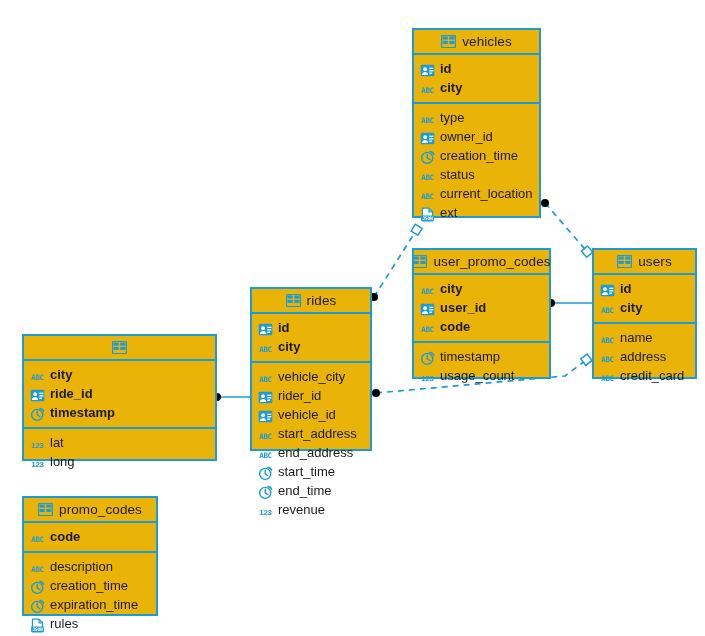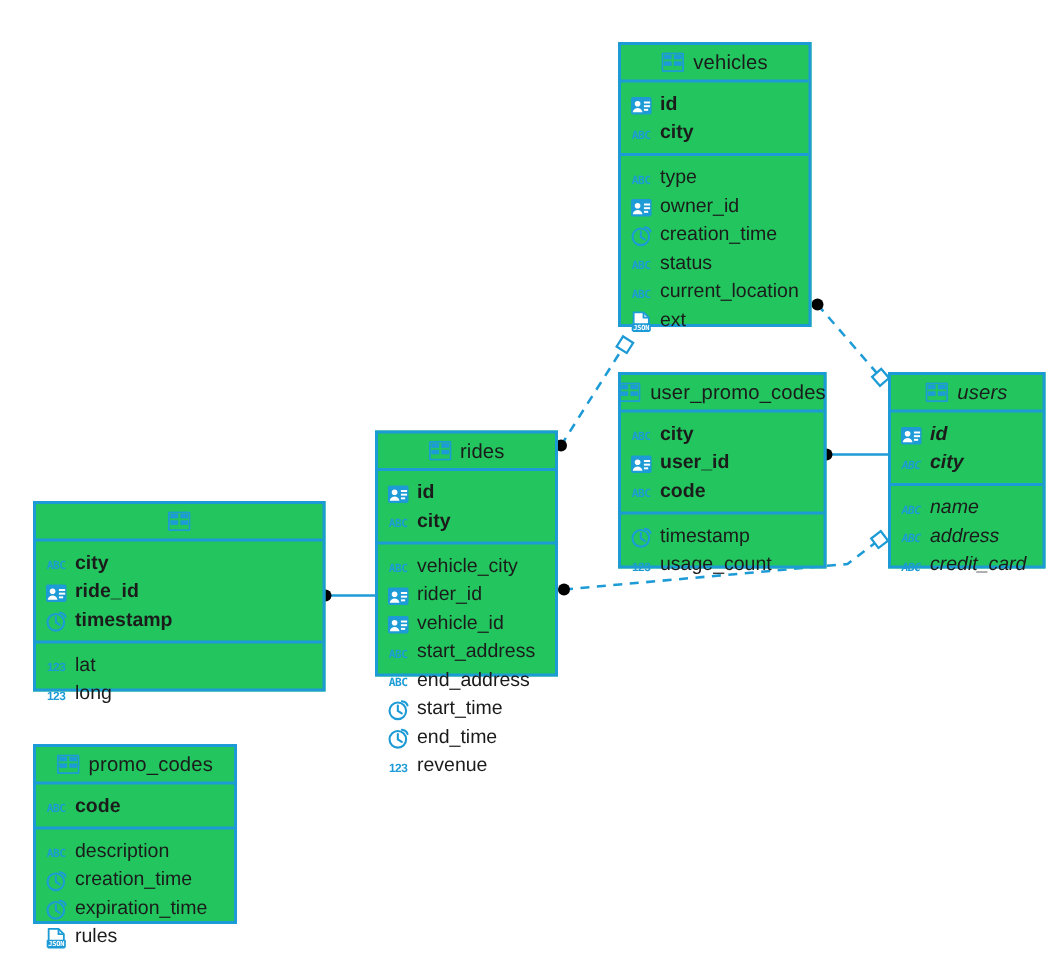--- a/index.html
+++ b/index.html
@@ -7,21 +7,21 @@
   body{
     width:705px;height:636px;position:relative;overflow:hidden;
     font-family:"Liberation Sans","DejaVu Sans",sans-serif;
     -webkit-font-smoothing:antialiased;
   }
   #canvas{position:absolute;inset:0;width:705px;height:636px;}
   #edge-layer{position:absolute;left:0;top:0;width:705px;height:636px;pointer-events:none;z-index:1;}
 
   .table-node{
     position:absolute;
-    background:#22c55e;
+    background:#eab308;
     border:2px solid #1d9bd6;
     box-sizing:border-box;
     z-index:2;
   }
   .tbl-header{
     display:flex;align-items:center;justify-content:center;gap:6px;
     height:25px;
     border-bottom:2px solid #1d9bd6;
     box-sizing:border-box;
     padding:0 6px;
@@ -229,21 +229,21 @@
           <div class="field-row">
             <span style="display: flex;">
               <svg class="ico" viewBox="0 0 18 12" xmlns="http://www.w3.org/2000/svg">
         <text x="9" y="9.8" font-family="Liberation Sans, sans-serif" font-size="9.5" font-weight="700" fill="#1d9bd6" text-anchor="middle" letter-spacing="-0.3">123</text>
       </svg>
             </span>
             <span class="field-name">usage_count</span>
           </div>
         </div>
       </div>
-      <div class="table-node" style="left: 592px; top: 248px; width: 105px; height: 131px; font-style: italic;">
+      <div class="table-node" style="left: 592px; top: 248px; width: 105px; height: 131px;">
         <div class="tbl-header">
           <span style="display: flex;">
             <svg class="ico ico-grid" viewBox="0 0 16 14" xmlns="http://www.w3.org/2000/svg">
         <rect x="0.5" y="0.5" width="15" height="13" rx="1" fill="none" stroke="#1d9bd6" stroke-width="1.4"></rect>
         <rect x="1.6" y="1.6" width="5.6" height="3.3" fill="#1d9bd6"></rect>
         <rect x="8.8" y="1.6" width="5.6" height="3.3" fill="#1d9bd6"></rect>
         <rect x="1.6" y="6.3" width="5.6" height="3.3" fill="#1d9bd6"></rect>
         <rect x="8.8" y="6.3" width="5.6" height="3.3" fill="#1d9bd6"></rect>
       </svg>
           </span>

